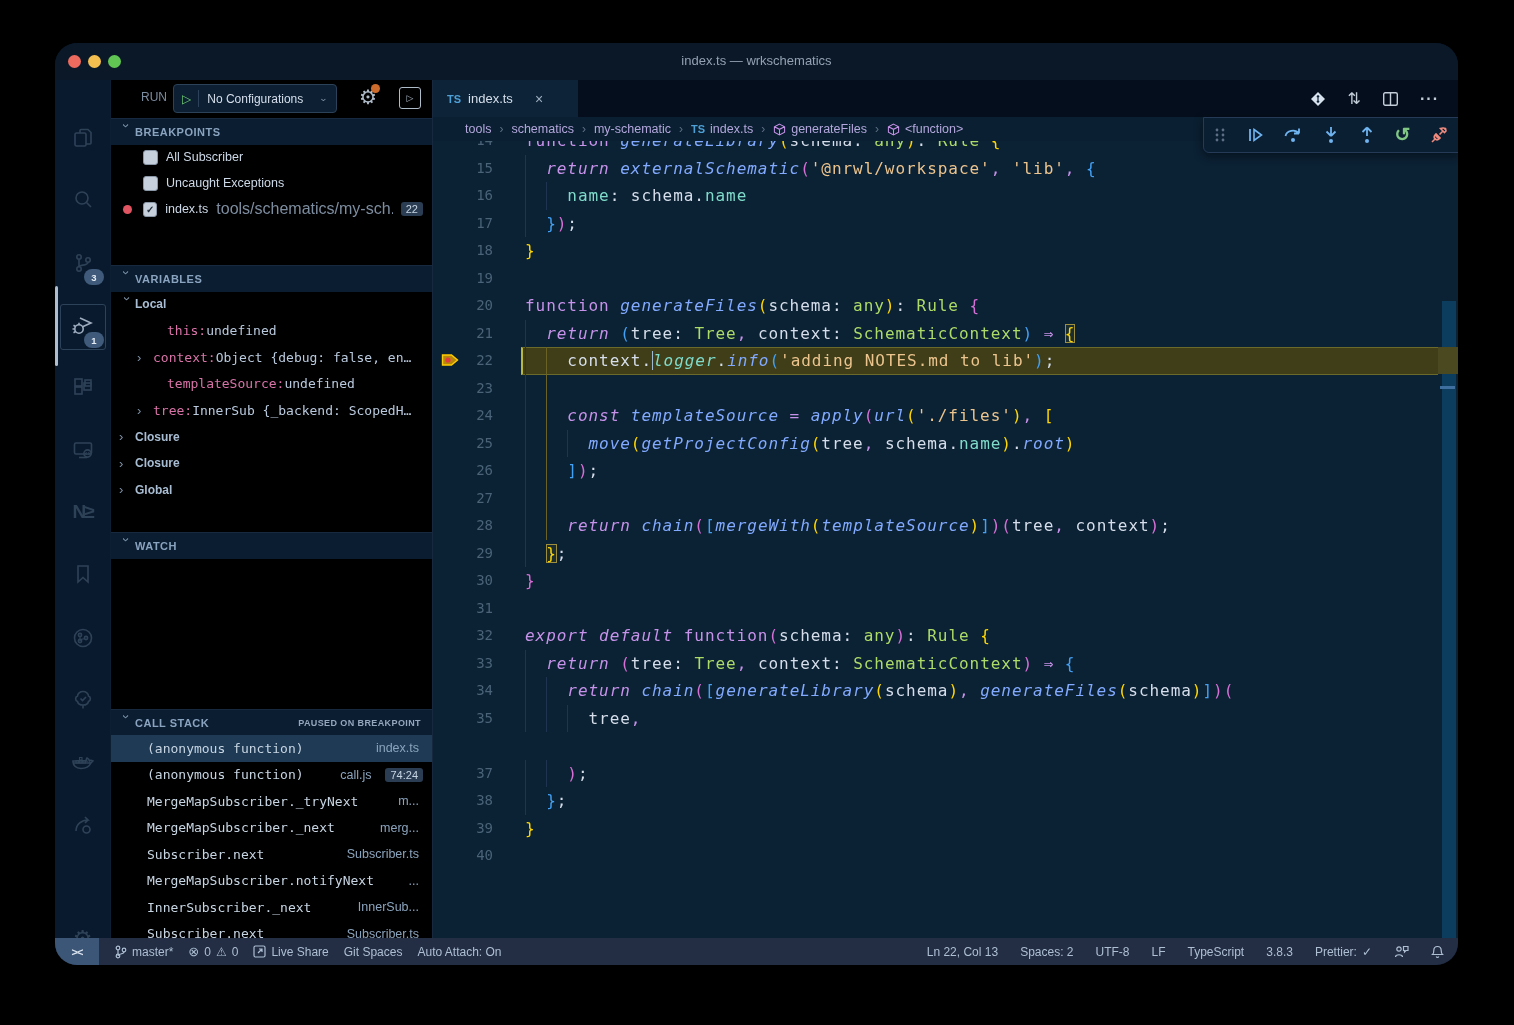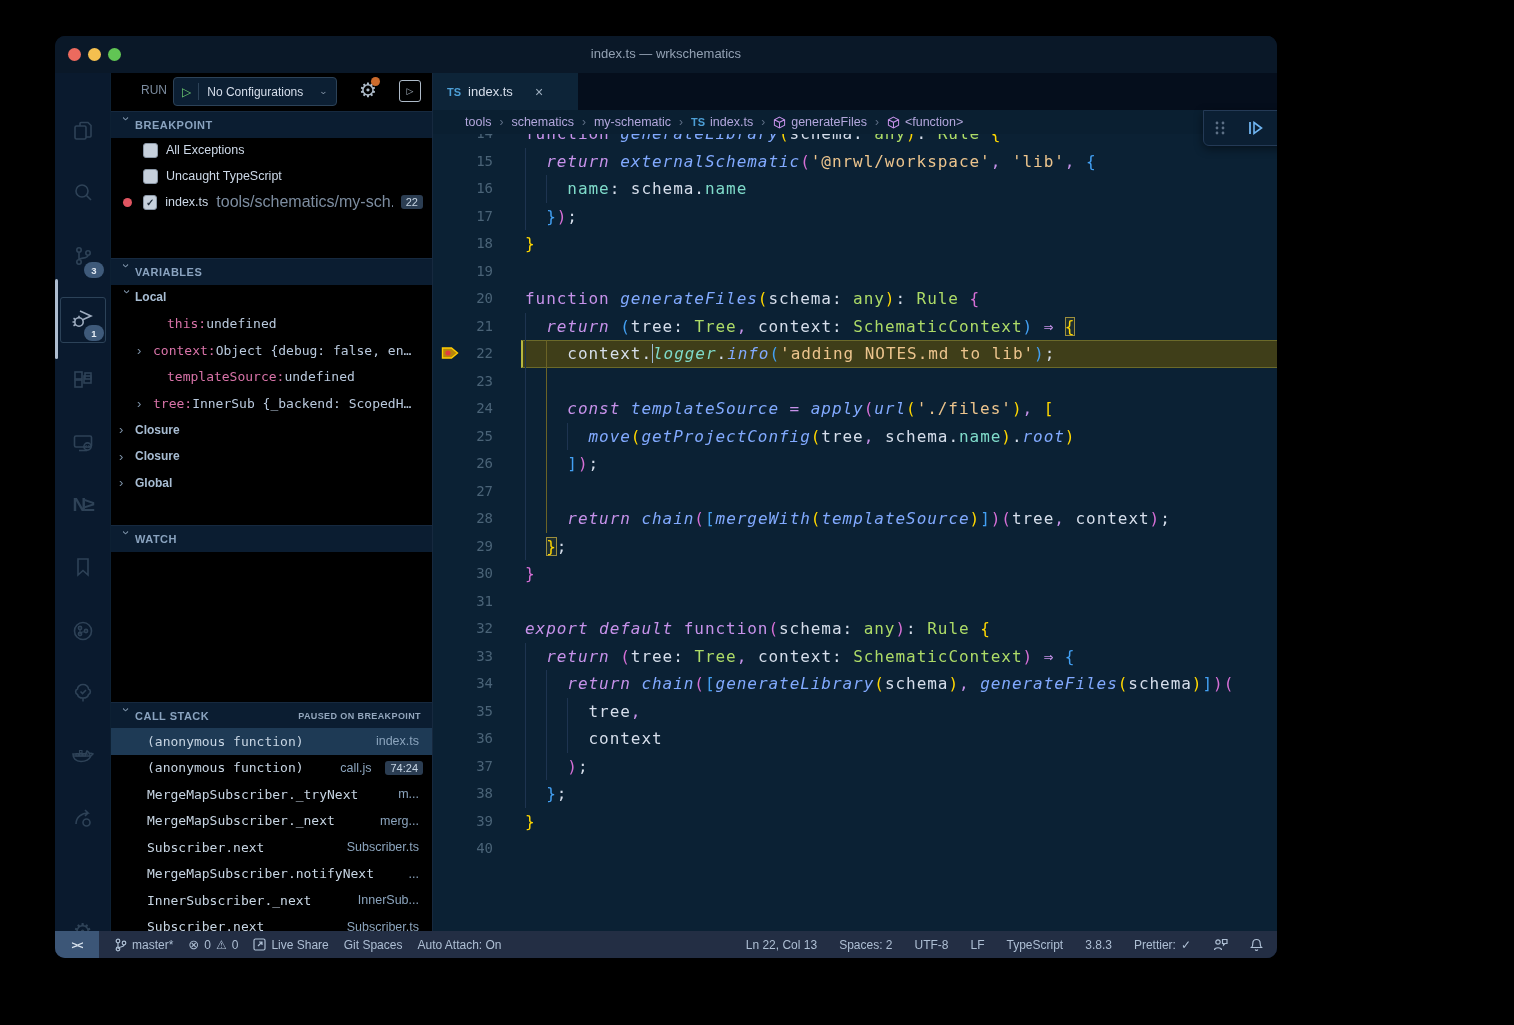--- a/index.html
+++ b/index.html
@@ -1,18 +1,18 @@
 <!DOCTYPE html>
 <html><head>
 <meta charset="utf-8">
 <style>
   html,body{margin:0;padding:0;background:#000;width:1514px;height:1025px;overflow:hidden;
     font-family:"Liberation Sans",sans-serif;-webkit-font-smoothing:antialiased;}
-  #window{position:absolute;left:55px;top:36px;width:1222px;height:922px;background:#0a1a2e;
-    border-radius:10px;overflow:hidden;box-shadow:0 18px 60px rgba(0,0,0,.7);}
+  #window{position:absolute;left:55px;top:43px;width:1403px;height:922px;background:#0a1a2e;
+    border-radius:22px;overflow:hidden;box-shadow:0 18px 60px rgba(0,0,0,.7);}
   
   #titlebar{position:absolute;left:0;top:0;width:100%;height:37px;background:#0a1828;}
   .tl{position:absolute;top:12px;width:13px;height:13px;border-radius:50%;}
   #title-text{position:absolute;left:0;right:0;top:10px;text-align:center;color:#93a1b3;font-size:13px;}
   
   #activitybar{position:absolute;left:0;top:37px;width:55px;height:858px;background:#0a1a2e;}
   .act-item{position:absolute;left:0;width:55px;height:48px;display:flex;align-items:center;justify-content:center;color:#2e4257;}
   .act-item svg{stroke:#2e4257;fill:none;stroke-width:1.6;}
   .act-item.active{color:#9fadc0;}
   .act-item.active svg{stroke:#9fadc0;}
@@ -245,30 +245,30 @@
       </div>
       <div id="run-gear" style="position:absolute;">
         <span class="gear-glyph">⚙</span>
         <span id="gear-dot"></span>
       </div>
       <div id="console-btn">▷</div>
     </div>
 
     <div class="sec-header" style="top:38px">
       <span class="chev open">›</span>
-      <span>BREAKPOINT</span>
+      <span>BREAKPOINTS</span>
     </div>
     <div id="bp-rows">
         <div class="bp-row" style="top: 64px;">
           <span class="checkbox"></span>
-          <span>All Exceptions</span>
+          <span>All Subscriber</span>
         </div>
         <div class="bp-row" style="top: 90px;">
           <span class="checkbox"></span>
-          <span>Uncaught TypeScript</span>
+          <span>Uncaught Exceptions</span>
         </div>
         <div class="bp-row" style="top: 116px;">
           <span class="bp-dot"></span>
           <span class="checkbox">✓</span>
           <span>index.ts</span>
           <span class="bp-path">tools/schematics/my-sch...</span>
           <span class="badge">22</span>
         </div>
       </div>
 
@@ -387,21 +387,20 @@
         <div class="code-line" style="top: 377px;"><div class="guide" style="left: 92px;"></div><div class="guide gold" style="left: 113.16px;"></div><span class="lnum">26</span><span class="ltext"><span class="tk-p">    </span><span class="tk-b">]</span><span class="tk-m">)</span><span class="tk-p">;</span></span></div>
         <div class="code-line" style="top: 404.5px;"><div class="guide" style="left: 92px;"></div><div class="guide gold" style="left: 113.16px;"></div><span class="lnum">27</span><span class="ltext"></span></div>
         <div class="code-line" style="top: 432px;"><div class="guide" style="left: 92px;"></div><div class="guide gold" style="left: 113.16px;"></div><span class="lnum">28</span><span class="ltext"><span class="tk-p">    </span><span class="tk-k">return </span><span class="tk-f">chain</span><span class="tk-m">(</span><span class="tk-b">[</span><span class="tk-f">mergeWith</span><span class="tk-g">(</span><span class="tk-f">templateSource</span><span class="tk-g">)</span><span class="tk-b">]</span><span class="tk-m">)</span><span class="tk-m">(</span><span class="tk-p">tree</span><span class="tk-c">,</span><span class="tk-p"> </span><span class="tk-p">context</span><span class="tk-m">)</span><span class="tk-p">;</span></span></div>
         <div class="code-line" style="top: 459.5px;"><div class="guide" style="left: 92px;"></div><span class="lnum">29</span><span class="ltext"><span class="tk-p">  </span><span class="tk-G">}</span><span class="tk-p">;</span></span></div>
         <div class="code-line" style="top: 487px;"><span class="lnum">30</span><span class="ltext"><span class="tk-m">}</span></span></div>
         <div class="code-line" style="top: 514.5px;"><span class="lnum">31</span><span class="ltext"></span></div>
         <div class="code-line" style="top: 542px;"><span class="lnum">32</span><span class="ltext"><span class="tk-k">export </span><span class="tk-k">default </span><span class="tk-K">function</span><span class="tk-m">(</span><span class="tk-p">schema</span><span class="tk-p">: </span><span class="tk-t">any</span><span class="tk-m">)</span><span class="tk-p">: </span><span class="tk-t">Rule </span><span class="tk-g">{</span></span></div>
         <div class="code-line" style="top: 569.5px;"><div class="guide" style="left: 92px;"></div><span class="lnum">33</span><span class="ltext"><span class="tk-p">  </span><span class="tk-k">return </span><span class="tk-m">(</span><span class="tk-p">tree</span><span class="tk-p">: </span><span class="tk-t">Tree</span><span class="tk-c">,</span><span class="tk-p"> </span><span class="tk-p">context</span><span class="tk-p">: </span><span class="tk-t">SchematicContext</span><span class="tk-m">)</span><span class="tk-a"> ⇒ </span><span class="tk-b">{</span></span></div>
         <div class="code-line" style="top: 597px;"><div class="guide" style="left: 92px;"></div><div class="guide" style="left: 113.16px;"></div><span class="lnum">34</span><span class="ltext"><span class="tk-p">    </span><span class="tk-k">return </span><span class="tk-f">chain</span><span class="tk-m">(</span><span class="tk-b">[</span><span class="tk-f">generateLibrary</span><span class="tk-g">(</span><span class="tk-p">schema</span><span class="tk-g">)</span><span class="tk-c">,</span><span class="tk-p"> </span><span class="tk-f">generateFiles</span><span class="tk-g">(</span><span class="tk-p">schema</span><span class="tk-g">)</span><span class="tk-b">]</span><span class="tk-m">)</span><span class="tk-m">(</span></span></div>
         <div class="code-line" style="top: 624.5px;"><div class="guide" style="left: 92px;"></div><div class="guide" style="left: 113.16px;"></div><div class="guide" style="left: 134.32px;"></div><span class="lnum">35</span><span class="ltext"><span class="tk-p">      </span><span class="tk-p">tree</span><span class="tk-c">,</span></span></div>
-        <div class="code-line" style="top: 652px;"><div class="guide" style="left: 92px;"></div><div class="guide" style="left: 113.16px;"></div><div class="guide" style="left: 134.32px;"></div><span class="lnum">36</span><span class="ltext"><span class="tk-p">      </span><span class="tk-p">context</span></span></div>
         <div class="code-line" style="top: 679.5px;"><div class="guide" style="left: 92px;"></div><div class="guide" style="left: 113.16px;"></div><span class="lnum">37</span><span class="ltext"><span class="tk-p">    </span><span class="tk-m">)</span><span class="tk-p">;</span></span></div>
         <div class="code-line" style="top: 707px;"><div class="guide" style="left: 92px;"></div><span class="lnum">38</span><span class="ltext"><span class="tk-p">  </span><span class="tk-b">}</span><span class="tk-p">;</span></span></div>
         <div class="code-line" style="top: 734.5px;"><span class="lnum">39</span><span class="ltext"><span class="tk-g">}</span></span></div>
         <div class="code-line" style="top: 762px;"><span class="lnum">40</span><span class="ltext"></span></div>
       </div>
 
     <div id="tabbar">
       <div id="tab-active">
         <span class="ts-chip">TS</span>
         <span id="tab-label">index.ts</span>

